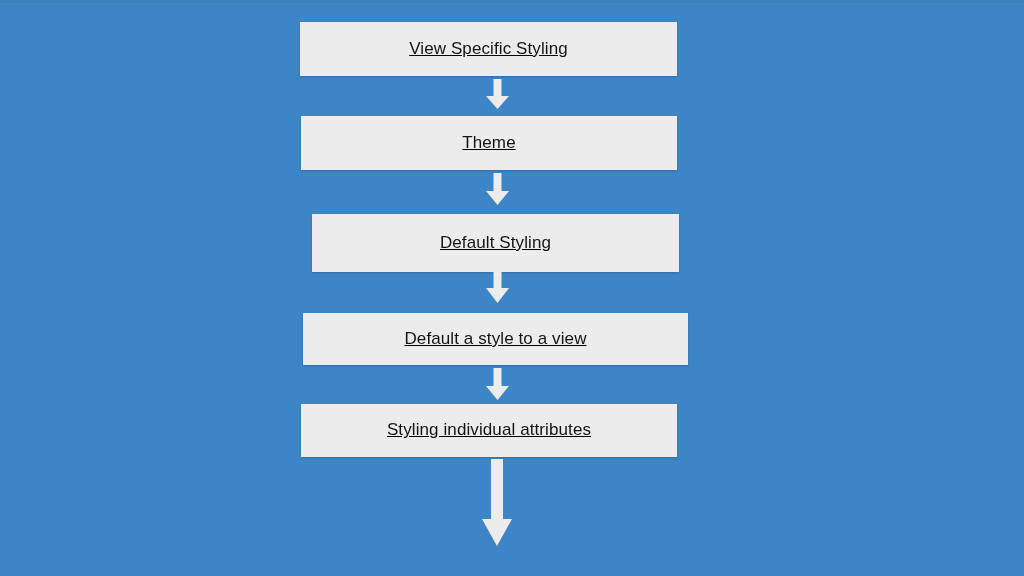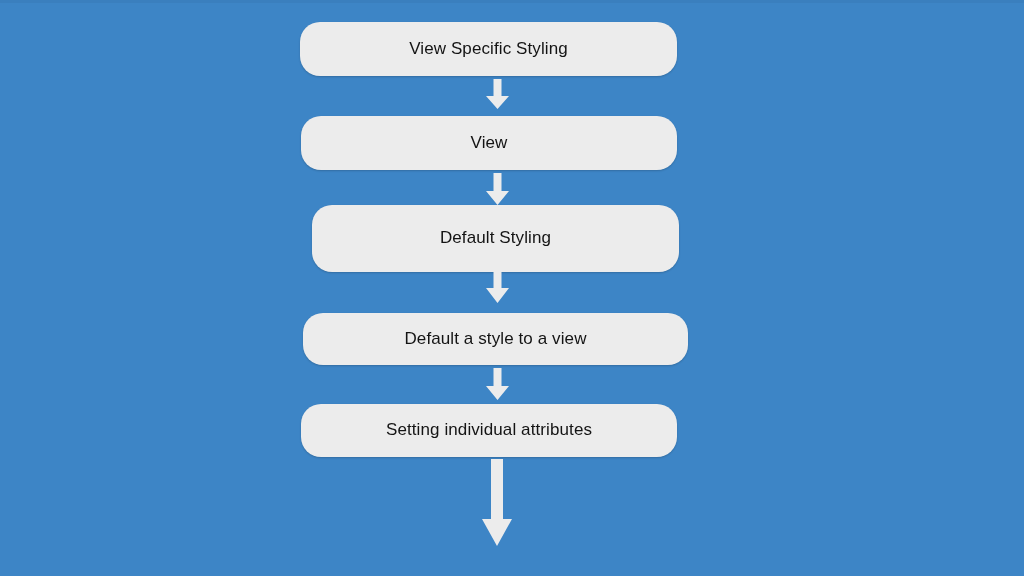--- a/index.html
+++ b/index.html
@@ -26,25 +26,26 @@
     left: 0;
     top: 0;
     width: 1024px;
     height: 3px;
     background: #3a7fbe;
   }
   .node {
     position: absolute;
     box-sizing: border-box;
     background: #ececec;
-    border-radius: 20px;
+    border-radius: 0;
     box-shadow: 0 1px 2px rgba(0,0,0,0.18);
     display: flex;
     align-items: center;
     justify-content: center;
+    text-decoration: underline;
   }
   .node-label {
     color: #141414;
     font-size: 17px;
     line-height: 1.2;
     letter-spacing: 0.1px;
     white-space: nowrap;
     text-align: center;
   }
   .arrow {
@@ -67,51 +68,51 @@
     <span class="node-label">View Specific Styling</span>
   </div>
 
   <div class="arrow" style="left:486px; top:79px; width:23px; height:30px;">
     <svg viewBox="0 0 23 30" preserveAspectRatio="none" aria-hidden="true">
       <polygon points="7.5,0 15.5,0 15.5,17 23,17 11.5,30 0,17 7.5,17" fill="#ececec"></polygon>
     </svg>
   </div>
 
   <div class="node" style="left:301px; top:116px; width:376px; height:54px;">
-    <span class="node-label">View</span>
+    <span class="node-label">Theme</span>
   </div>
 
   <div class="arrow" style="left:486px; top:173px; width:23px; height:32px;">
     <svg viewBox="0 0 23 32" preserveAspectRatio="none" aria-hidden="true">
       <polygon points="7.5,0 15.5,0 15.5,18 23,18 11.5,32 0,18 7.5,18" fill="#ececec"></polygon>
     </svg>
   </div>
 
-  <div class="node" style="left:312px; top:205px; width:367px; height:67px;">
+  <div class="node" style="left:312px; top:214px; width:367px; height:58px;">
     <span class="node-label">Default Styling</span>
   </div>
 
   <div class="arrow" style="left:486px; top:267px; width:23px; height:36px;">
     <svg viewBox="0 0 23 36" preserveAspectRatio="none" aria-hidden="true">
       <polygon points="7.5,0 15.5,0 15.5,21 23,21 11.5,36 0,21 7.5,21" fill="#ececec"></polygon>
     </svg>
   </div>
 
   <div class="node" style="left:303px; top:313px; width:385px; height:52px;">
     <span class="node-label">Default a style to a view</span>
   </div>
 
   <div class="arrow" style="left:486px; top:368px; width:23px; height:32px;">
     <svg viewBox="0 0 23 32" preserveAspectRatio="none" aria-hidden="true">
       <polygon points="7.5,0 15.5,0 15.5,18 23,18 11.5,32 0,18 7.5,18" fill="#ececec"></polygon>
     </svg>
   </div>
 
   <div class="node" style="left:301px; top:404px; width:376px; height:53px;">
-    <span class="node-label">Setting individual attributes</span>
+    <span class="node-label">Styling individual attributes</span>
   </div>
 
   <div class="arrow" style="left:474px; top:459px; width:46px; height:87px;">
     <svg viewBox="0 0 46 87" preserveAspectRatio="none" aria-hidden="true">
       <polygon points="17,0 29,0 29,60 38,60 23,87 8,60 17,60" fill="#ececec"></polygon>
     </svg>
   </div>
 
 </div>
 

